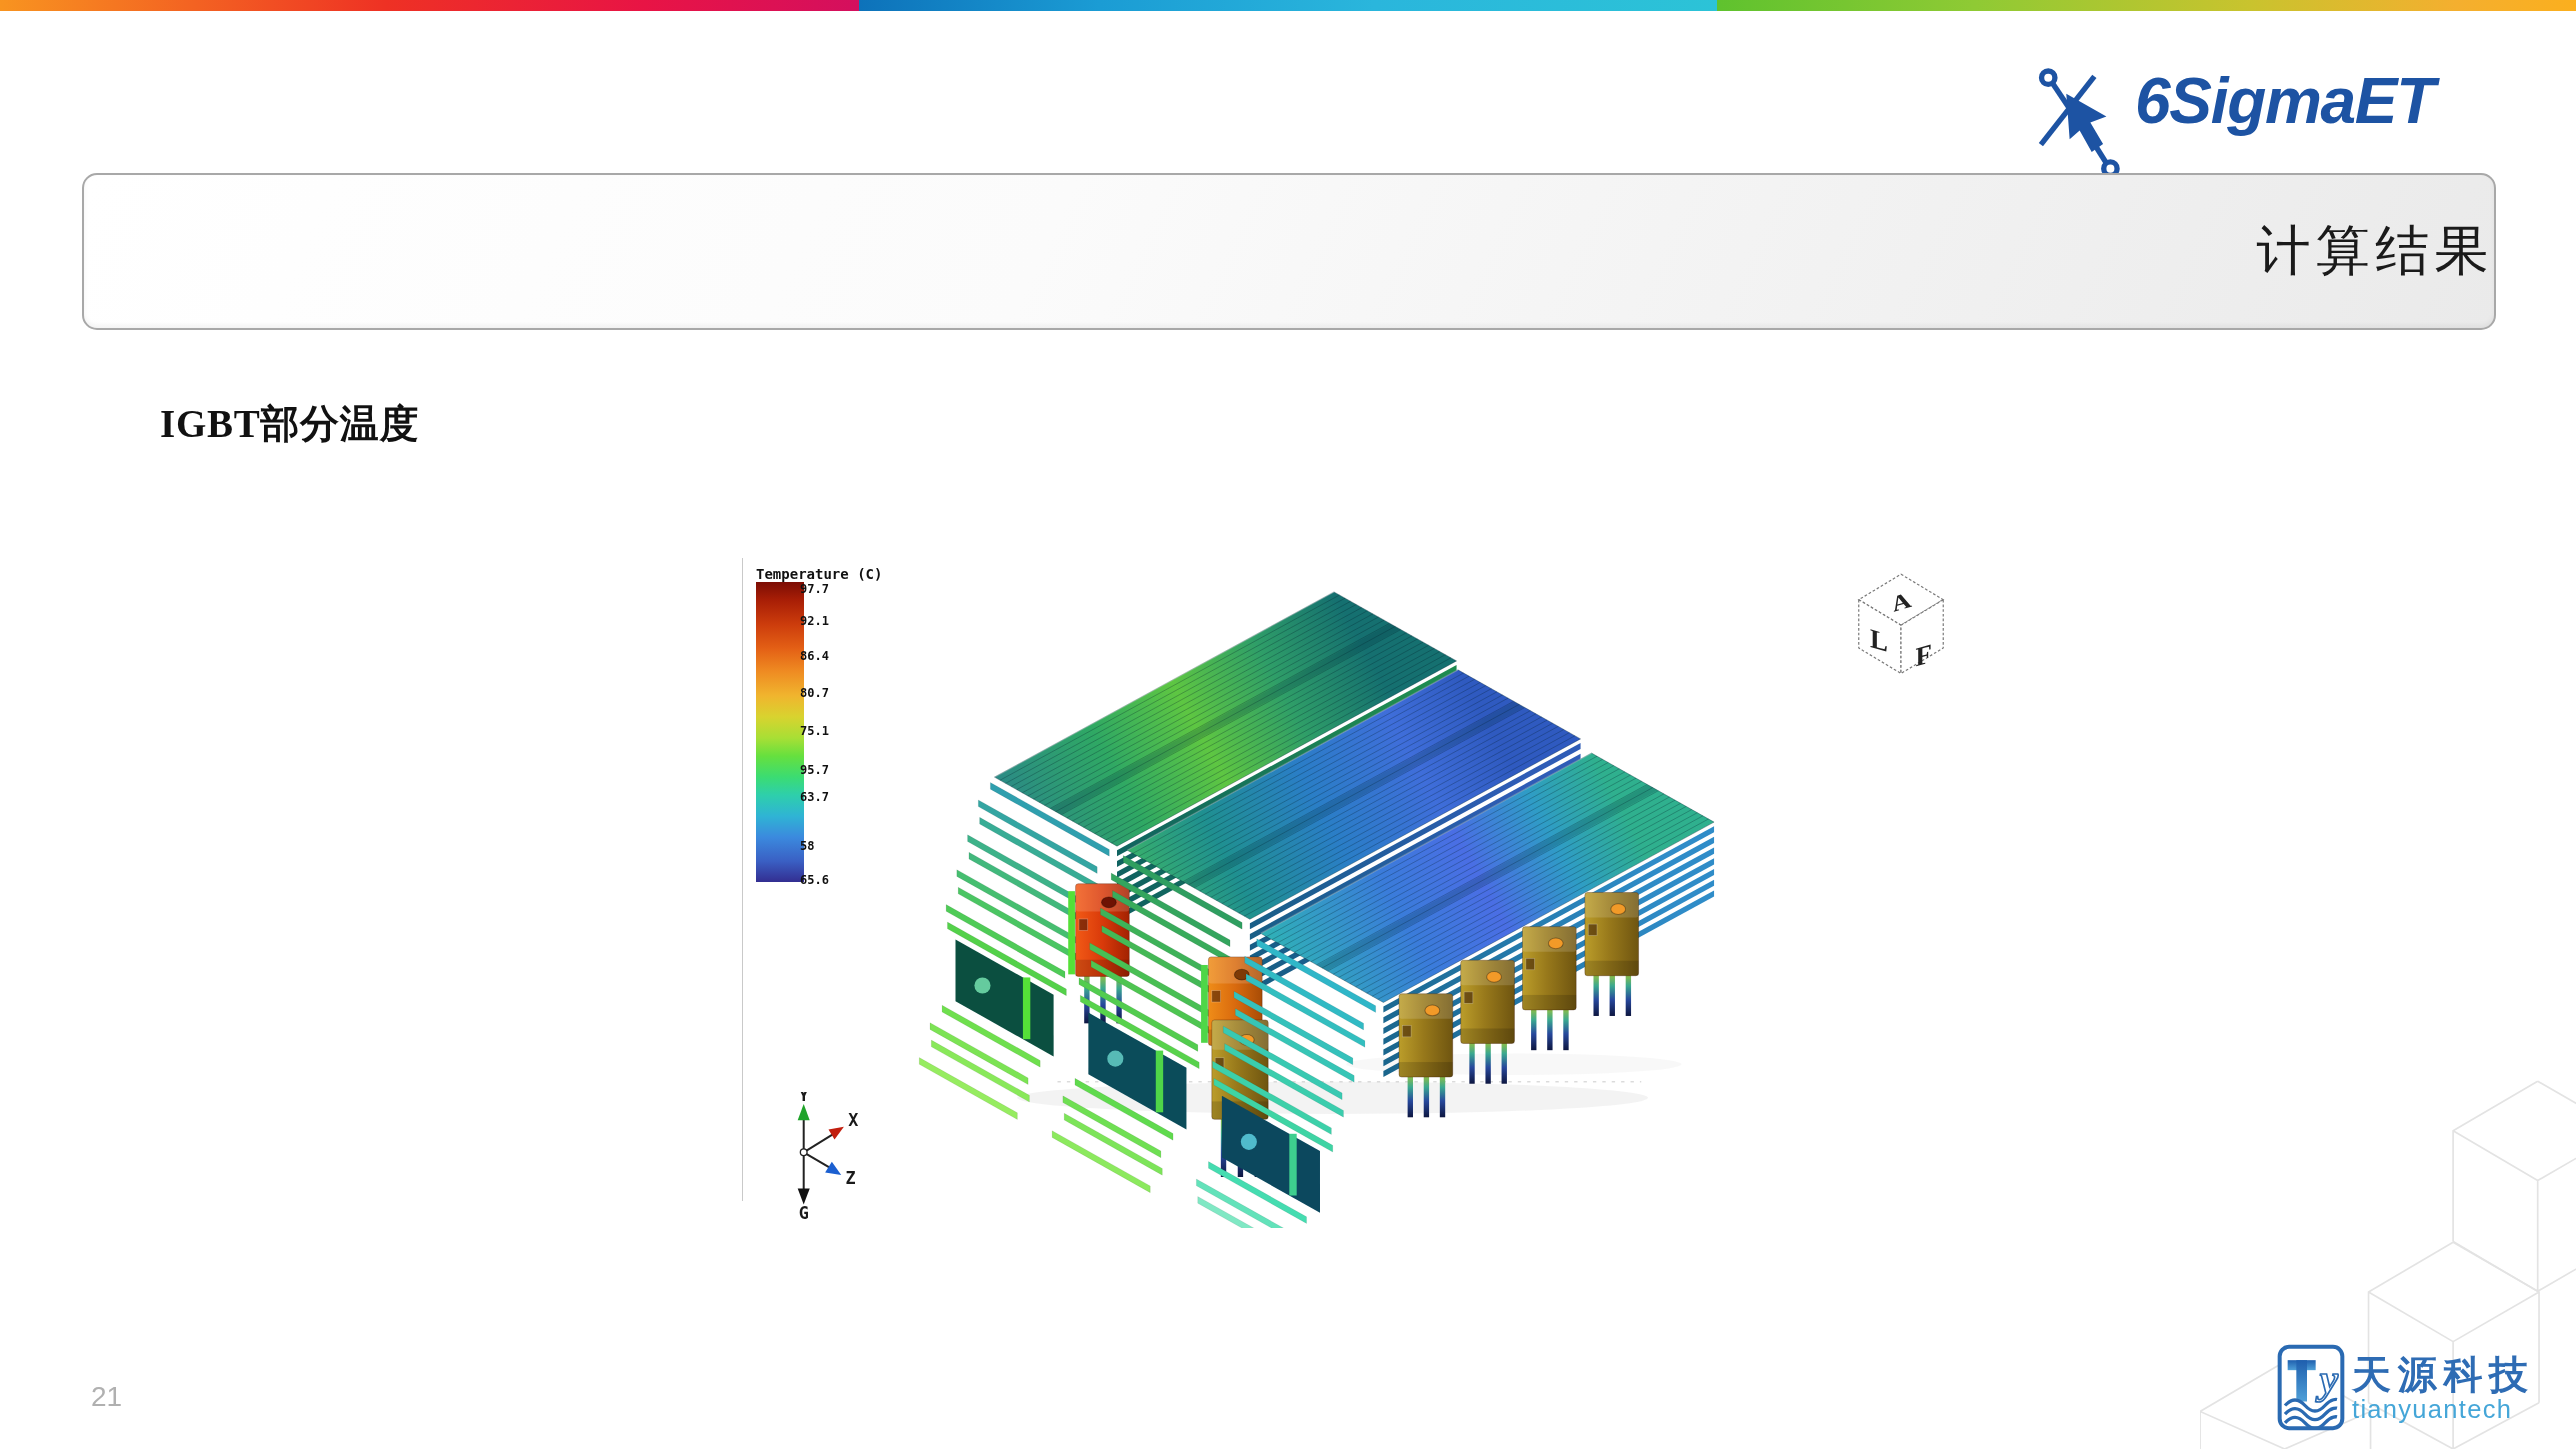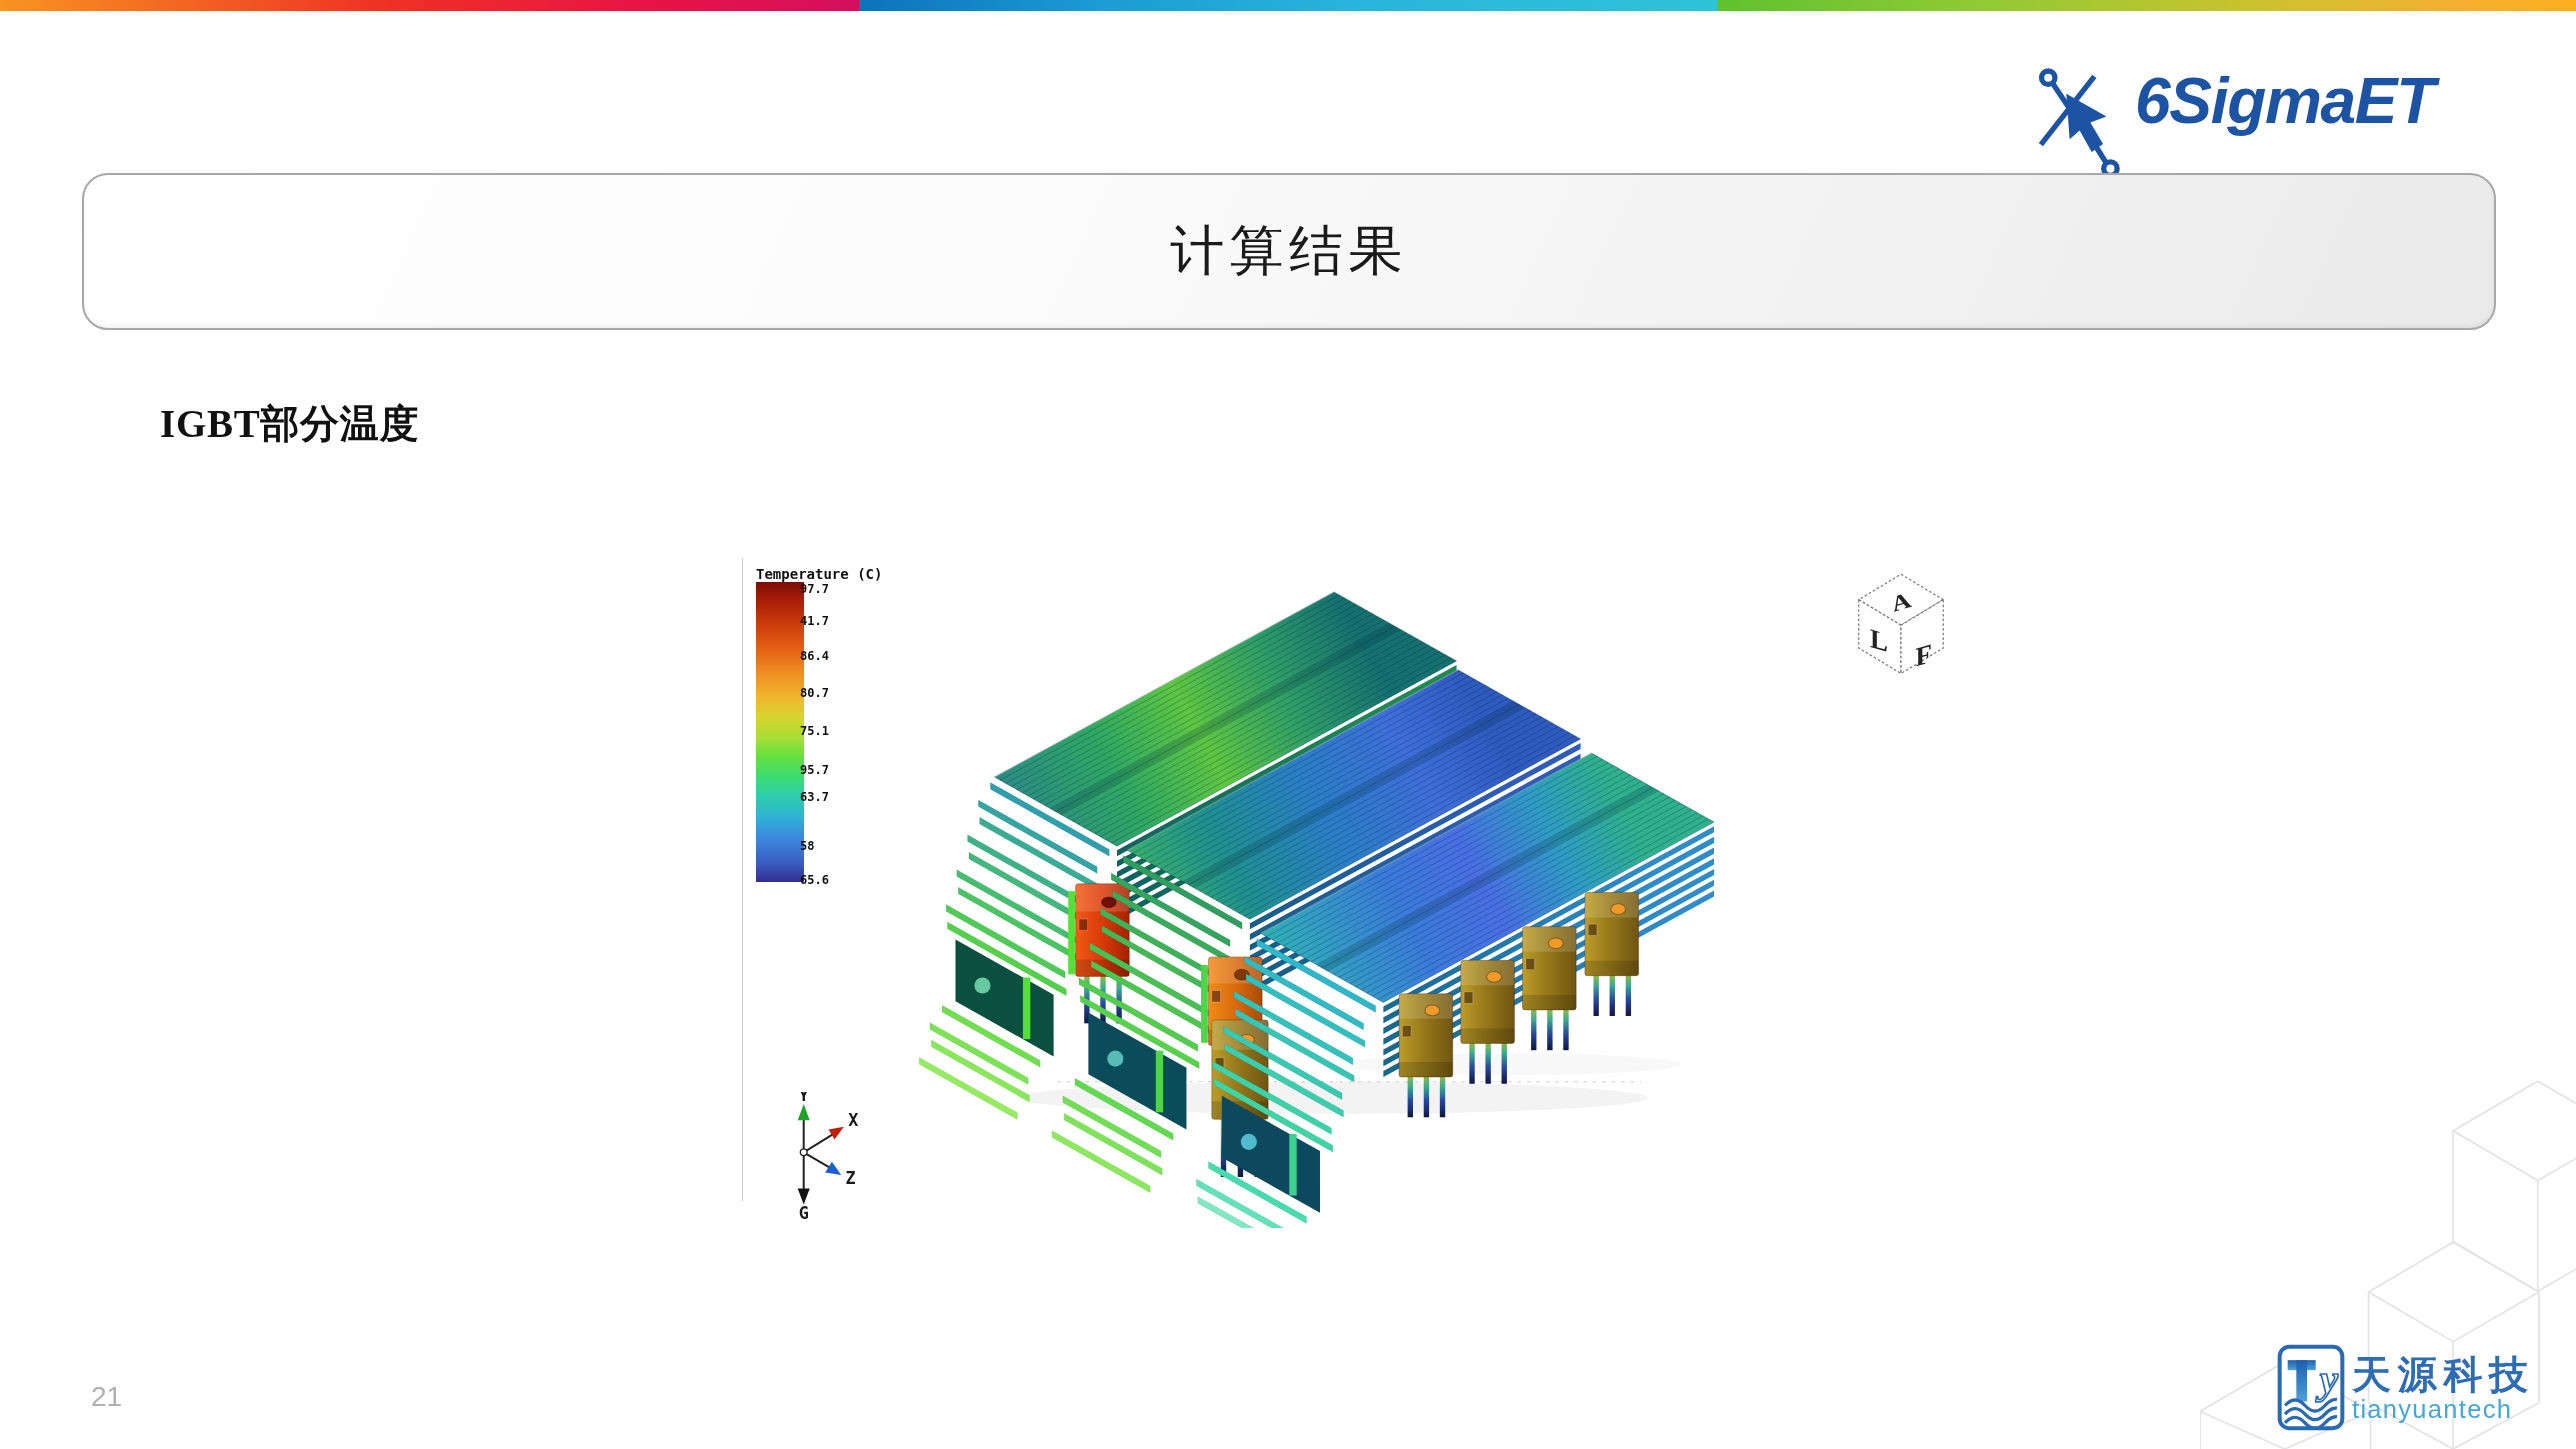--- a/index.html
+++ b/index.html
@@ -11,22 +11,22 @@
   .seg-warm{left:0;background:linear-gradient(90deg,#f89420 0%,#ee3124 45%,#e81445 75%,#d40f5e 100%);}
   .seg-cool{left:859px;background:linear-gradient(90deg,#0d72ba 0%,#1b9cd4 28%,#2ab6dc 60%,#2cc3d7 100%);}
   .seg-green{left:1717px;background:linear-gradient(90deg,#5fc22e 0%,#8fca34 30%,#c9c32e 62%,#f4af2f 86%,#fbaf1e 100%);}
   
   .logo6{position:absolute;left:2034px;top:59px;width:456px;height:121px;}
   .logo6 .icon{position:absolute;left:0;top:4px;}
   .logo6 .word{position:absolute;left:101px;top:5.4px;font-size:64px;font-weight:bold;font-style:italic;
                color:#1d53a3;letter-spacing:-1.3px;white-space:nowrap;}
   
   .banner{position:absolute;left:82px;top:173px;width:2410px;height:153px;border:2px solid #a8a8a8;
-          border-radius:26px;background:linear-gradient(115deg,#ffffff 0%,#fbfbfb 40%,#eaeaea 100%);
-          box-shadow:inset 0 -2.7px 5.4px rgba(0,0,0,0.05);display:flex;align-items:center;justify-content:center;}
+          border-radius:15px;background:linear-gradient(115deg,#ffffff 0%,#fbfbfb 40%,#eaeaea 100%);
+          box-shadow:inset 0 -2.7px 5.4px rgba(0,0,0,0.05);display:flex;align-items:center;justify-content:flex-end;}
   .banner .title{font-size:54px;font-weight:300;color:#1a1a1a;letter-spacing:5.4px;}
   
   .subtitle{position:absolute;left:160px;top:397px;font-family:"Liberation Serif","DejaVu Serif",serif;
             font-size:39px;color:#111;letter-spacing:0.7px;font-weight:bold;}
   
   .viewport{position:absolute;left:742px;top:557px;width:1208px;height:671px;}
   .vline{position:absolute;left:0;top:1.3px;width:1.3px;height:643px;background:#c9c9c9;}
   .legend{position:absolute;left:14px;top:8.7px;width:134px;height:322px;
           font-family:"DejaVu Sans Mono","Liberation Mono",monospace;}
   .legend .hdr{position:absolute;left:0;top:0;font-size:14px;font-weight:bold;color:#111;white-space:nowrap;}
@@ -85,21 +85,21 @@
 
     <div class="legend">
       <span class="hdr">Temperature (C)</span>
       <div class="bar"></div>
       <div class="tick" style="top:16px">
           <span class="dash"></span>
           <span class="tlabel">97.7</span>
         </div>
       <div class="tick" style="top:48px">
           <span class="dash"></span>
-          <span class="tlabel">41.7</span>
+          <span class="tlabel">92.1</span>
         </div>
       <div class="tick" style="top:83px">
           <span class="dash"></span>
           <span class="tlabel">86.4</span>
         </div>
       <div class="tick" style="top:120px">
           <span class="dash"></span>
           <span class="tlabel">80.7</span>
         </div>
       <div class="tick" style="top:158px">

